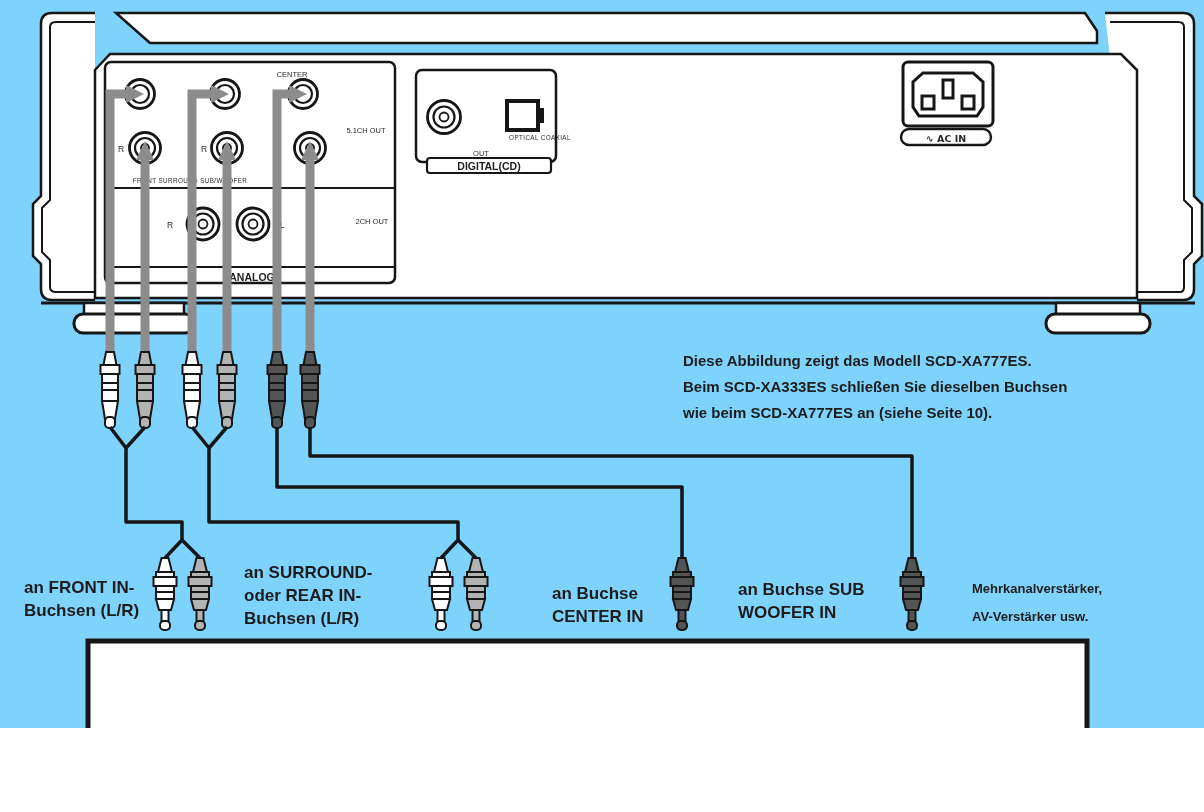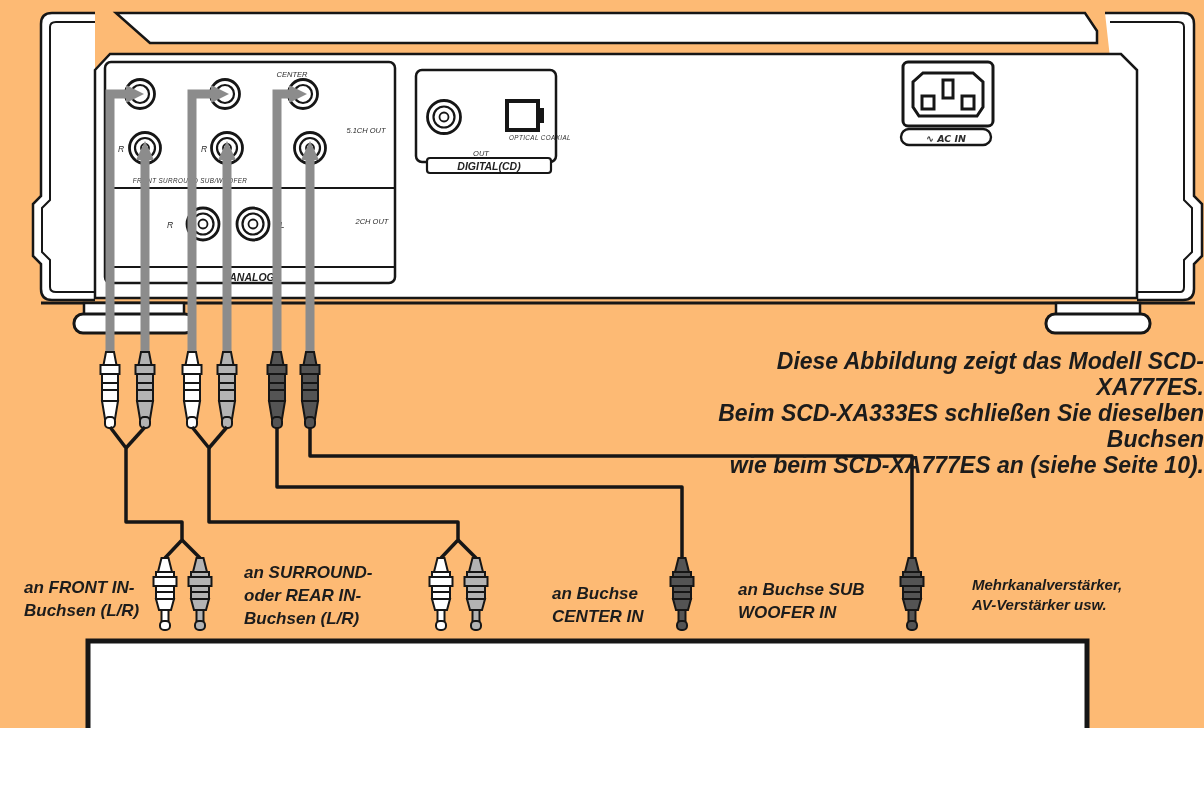--- a/index.html
+++ b/index.html
@@ -1,17 +1,17 @@
 <!DOCTYPE html>
 <html><head>
 <meta charset="utf-8">
 <style>
   html,body{margin:0;padding:0;background:#ffffff;}
-  .stage{position:relative;width:1204px;height:728px;background:#fdba74;overflow:hidden;
-         font-family:"Liberation Sans",sans-serif;font-style:italic;}
+  .stage{position:relative;width:1204px;height:728px;background:#7dd3fc;overflow:hidden;
+         font-family:"Liberation Sans",sans-serif;}
   .stage svg{position:absolute;left:0;top:0;}
 
   
   .outline{fill:#ffffff;stroke:#161616;stroke-width:2.5;}
   .thin{fill:none;stroke:#161616;stroke-width:2;}
   .thick{fill:none;stroke:#161616;stroke-width:3;}
   .jack{fill:#ffffff;stroke:#161616;}
   .cable{fill:none;stroke:#8c8c8c;stroke-width:9;}
   .arrow{fill:#8c8c8c;stroke:none;}
   .cord{fill:none;stroke:#161616;stroke-width:3.5;stroke-linejoin:round;}
@@ -23,23 +23,23 @@
   text{fill:#2b2b2b;}
   .t6{font-size:6.3px;letter-spacing:.4px;}
   .t7{font-size:7.5px;}
   .t8{font-size:8.5px;}
   .t10{font-size:10.5px;font-weight:bold;fill:#222;}
   .tac{font-size:9.5px;font-weight:bold;font-family:"DejaVu Sans",sans-serif;}
   .mid{text-anchor:middle;}
 
   
   .annotation{position:absolute;font-weight:700;color:#1c1c1c;white-space:pre-line;}
-  .note{font-size:23px;line-height:26px;text-align:right;}
+  .note{font-size:15px;line-height:26px;}
   .lbl{font-size:17px;line-height:23px;}
-  .lbl-big{font-size:15px;line-height:20px;}
+  .lbl-big{font-size:13px;line-height:28px;}
 </style>
 </head>
 <body>
 
 <div class="stage">
 
 <svg width="1204" height="812" viewBox="0 0 1204 812">
   <defs>
     <g id="plug-up" class="plug">
       <polygon points="-4,0 4,0 6.5,13 -6.5,13"></polygon>

